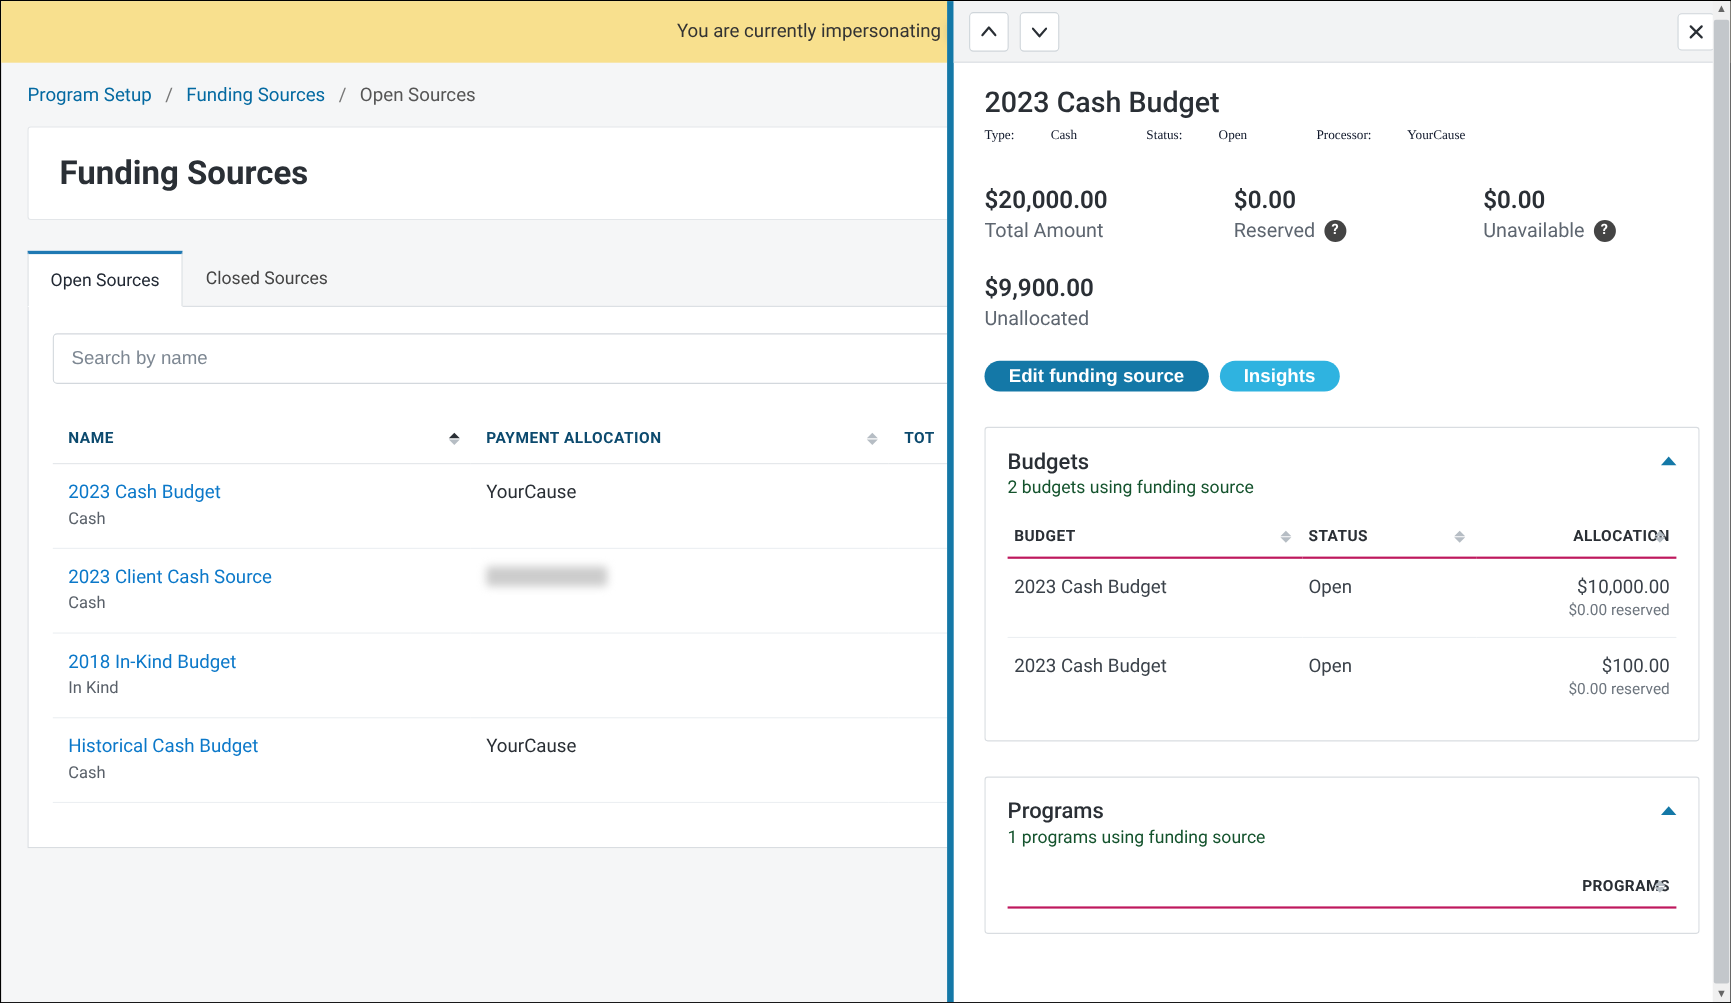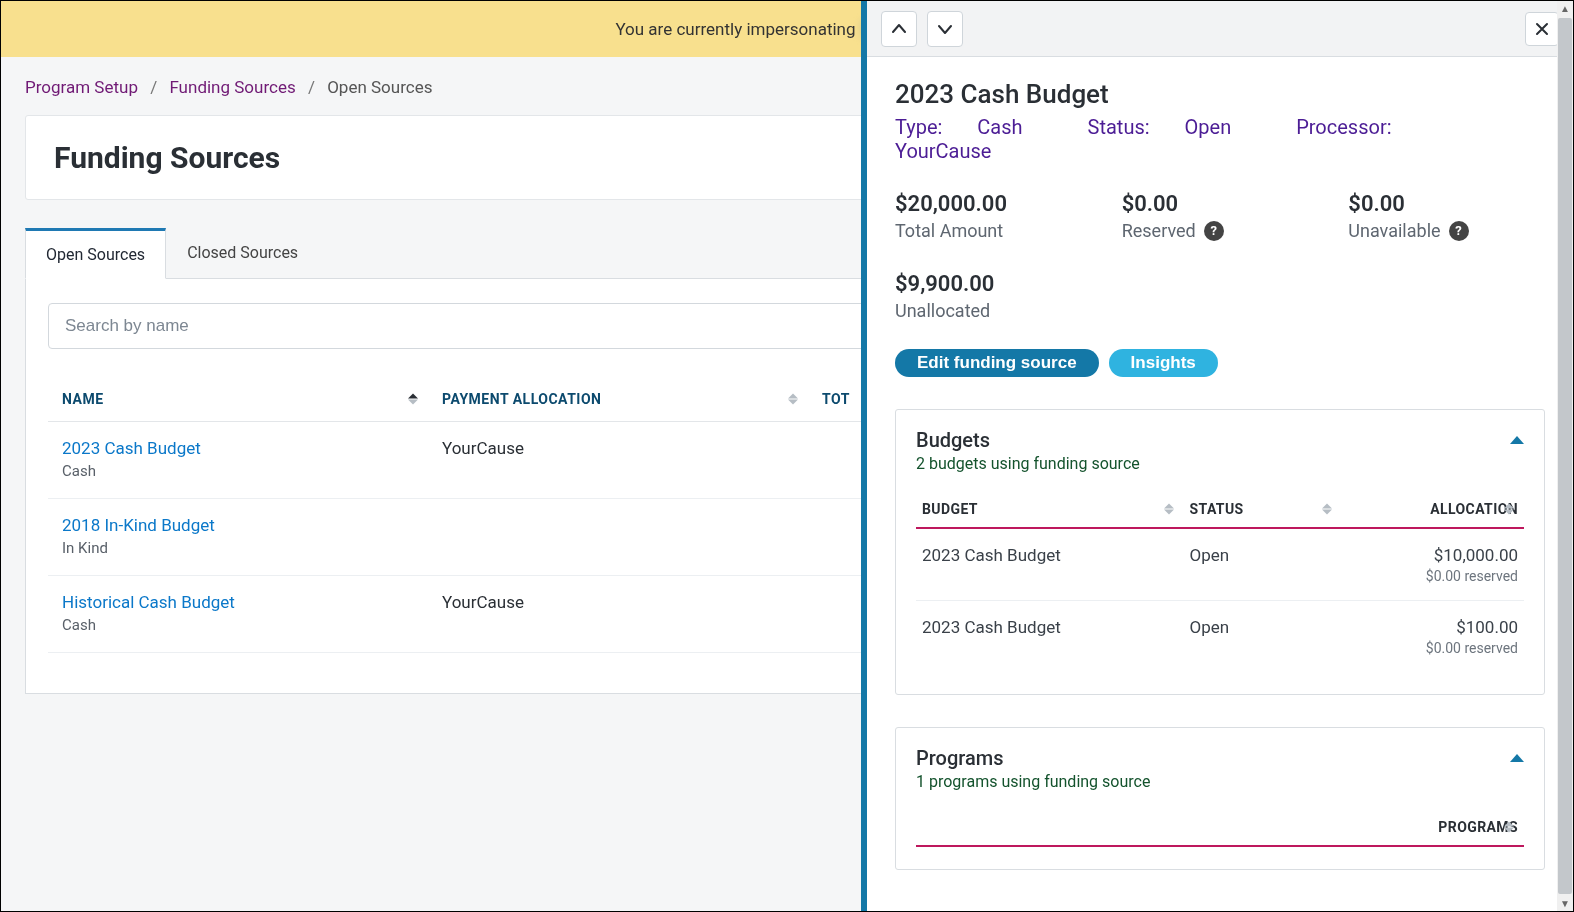--- a/index.html
+++ b/index.html
@@ -35,21 +35,21 @@
     margin: 0 4px;
   }
   
   .content {
     padding: 0 24px;
   }
   .breadcrumbs {
     padding: 20px 0 18px 0;
     font-size: 17px;
   }
-  .breadcrumbs a { color: #701a75; text-decoration: none; }
+  .breadcrumbs a { color: #0369a1; text-decoration: none; }
   .breadcrumbs .sep { color: #777; margin: 0 8px; }
   .breadcrumbs .current { color: #555; }
   .card {
     background: #fff;
     border: 1px solid #e3e6e9;
     border-radius: 3px;
   }
   .title-card {
     padding: 24px 28px;
     margin-bottom: 28px;
@@ -188,28 +188,28 @@
   }
   .drawer-body {
     flex: 1;
     overflow-y: auto;
     padding: 22px 28px 40px 28px;
   }
   .drawer-body::-webkit-scrollbar { width: 16px; }
   .drawer-body::-webkit-scrollbar-track { background: #f0f0f0; }
   .drawer-body::-webkit-scrollbar-thumb { background: #c3c7cb; border-radius: 2px; }
   .drawer-title { font-size: 26px; font-weight: 500; color: #2a2f35; margin-bottom: 6px; }
-  .meta-line { color: #4c1d95; font-size: 20px; }
+  .meta-line { color: #0f172a; font-size: 12px; font-family: Liberation Serif, serif; }
   .meta-line span { margin-right: 30px; }
   .stats {
     display: grid;
     grid-template-columns: repeat(3, minmax(0,1fr));
     row-gap: 26px;
     column-gap: 20px;
-    margin-top: 28px;
+    margin-top: 40px;
     gap: 30px;
   }
   .stat-val { font-size: 22px; font-weight: 600; color: #2a2f35; }
   .stat-label { font-size: 18px; color: #5e6670; margin-top: 4px; display: flex; align-items: center; gap: 8px; }
   .help-icon {
     width: 20px; height: 20px; border-radius: 50%;
     background: #444; color: #fff;
     display: inline-flex; align-items: center; justify-content: center;
     font-size: 13px; font-weight: 700;
   }
@@ -337,20 +337,28 @@
           </th>
         </tr>
       </thead>
       <tbody>
         <tr>
           <td>
             <div class="row-title">2023 Cash Budget</div>
             <div class="row-sub">Cash</div>
           </td>
           <td>YourCause</td>
+          <td></td>
+        </tr>
+        <tr>
+          <td>
+            <div class="row-title">2023 Client Cash Source</div>
+            <div class="row-sub">Cash</div>
+          </td>
+          <td><span class="blurred-cell"></span></td>
           <td></td>
         </tr>
         <tr>
           <td>
             <div class="row-title">2018 In-Kind Budget</div>
             <div class="row-sub">In Kind</div>
           </td>
           <td></td>
           <td></td>
         </tr>

